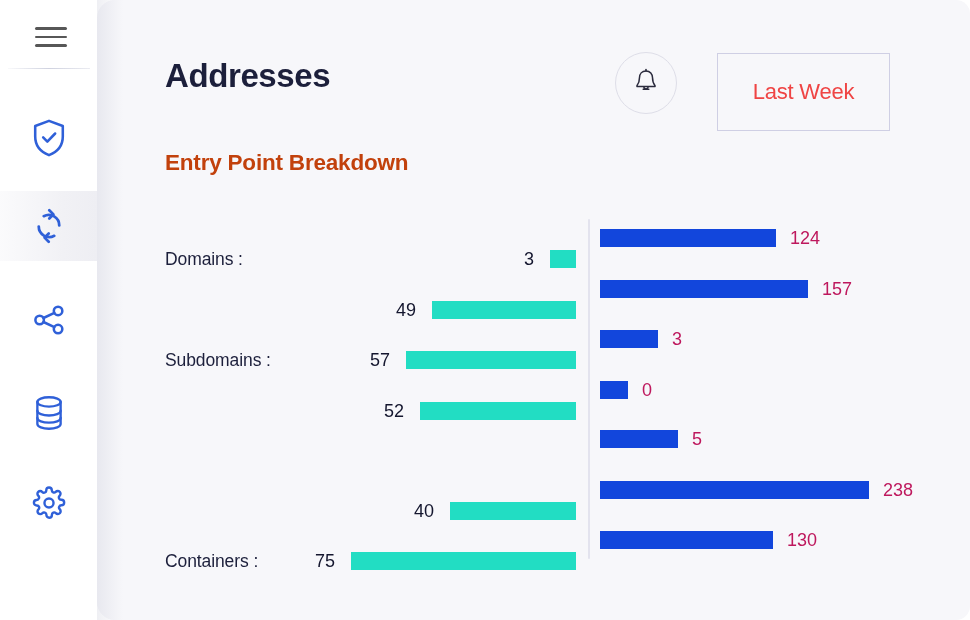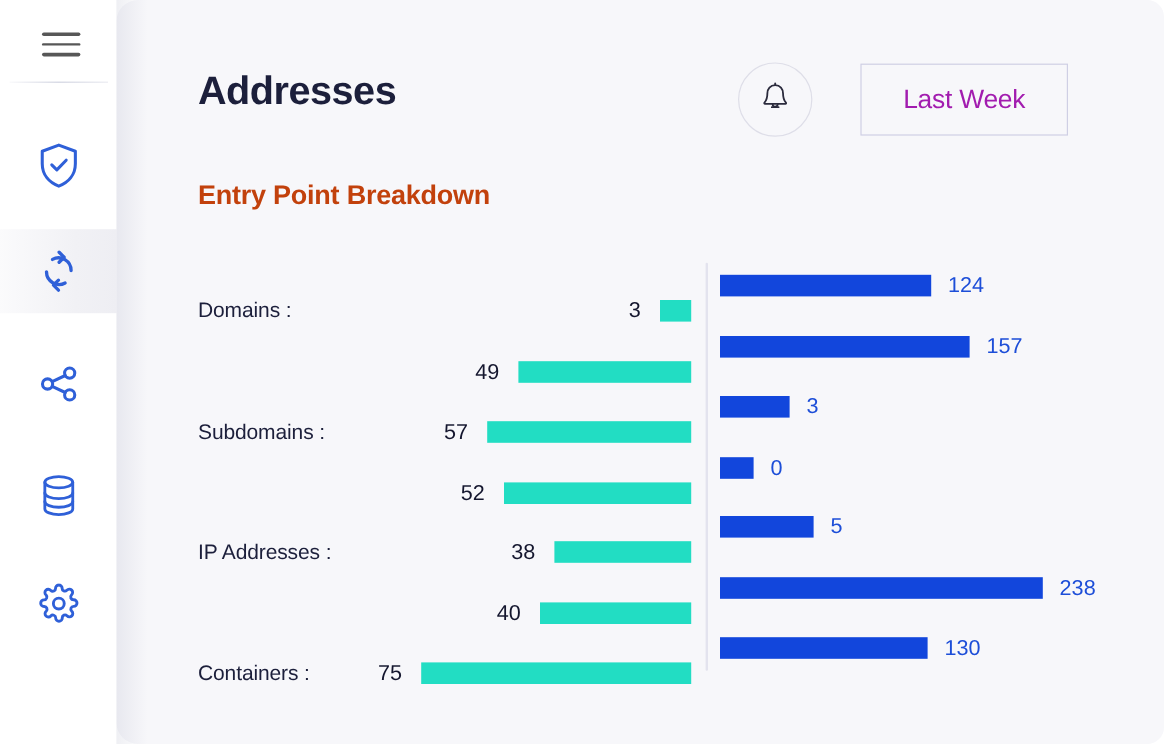--- a/index.html
+++ b/index.html
@@ -123,29 +123,29 @@
     justify-content: center;
     cursor: pointer;
     box-sizing: border-box;
   }
 
   #range-button {
     position: absolute;
     left: 620px;
     top: 53px;
     width: 173px;
-    height: 60px;
+    height: 78px;
     border: 1px solid #cfcfe4;
     background: transparent;
     box-sizing: border-box;
     display: flex;
     align-items: center;
     justify-content: center;
     font-size: 22px;
-    color: #a21caf;
+    color: #ef4444;
     letter-spacing: -0.2px;
     cursor: pointer;
     font-family: "Liberation Sans", sans-serif;
   }
 
   #section-title {
     position: absolute;
     left: 68px;
     top: 150px;
     font-size: 22.5px;
@@ -227,21 +227,21 @@
     top: 50%;
     transform: translateY(-50%);
     height: 18px;
     background: #1246dc;
   }
   .row .right-value {
     position: absolute;
     top: 50%;
     transform: translateY(-50%);
     font-size: 18px;
-    color: #1d4ed8;
+    color: #be185d;
     white-space: nowrap;
   }
 </style>
 </head>
 <body>
 
 <div id="app">
 
   <div id="sidebar">
 
@@ -373,25 +373,20 @@
           <div class="left-value" style="right:172px">52</div>
           <div class="bar-left" style="width:156px"></div>
         </div>
         <div class="right-side">
           <div class="bar-right" style="width:28px"></div>
           <div class="right-value" style="left:42px">0</div>
         </div>
       </div>
 
       <div class="row" style="top:217px">
-        <div class="left-side">
-          <div class="row-label">IP Addresses :</div>
-          <div class="left-value" style="right:130px">38</div>
-          <div class="bar-left" style="width:114px"></div>
-        </div>
         <div class="right-side">
           <div class="bar-right" style="width:78px"></div>
           <div class="right-value" style="left:92px">5</div>
         </div>
       </div>
 
       <div class="row" style="top:268px">
         <div class="left-side">
           <div class="row-label"></div>
           <div class="left-value" style="right:142px">40</div>

